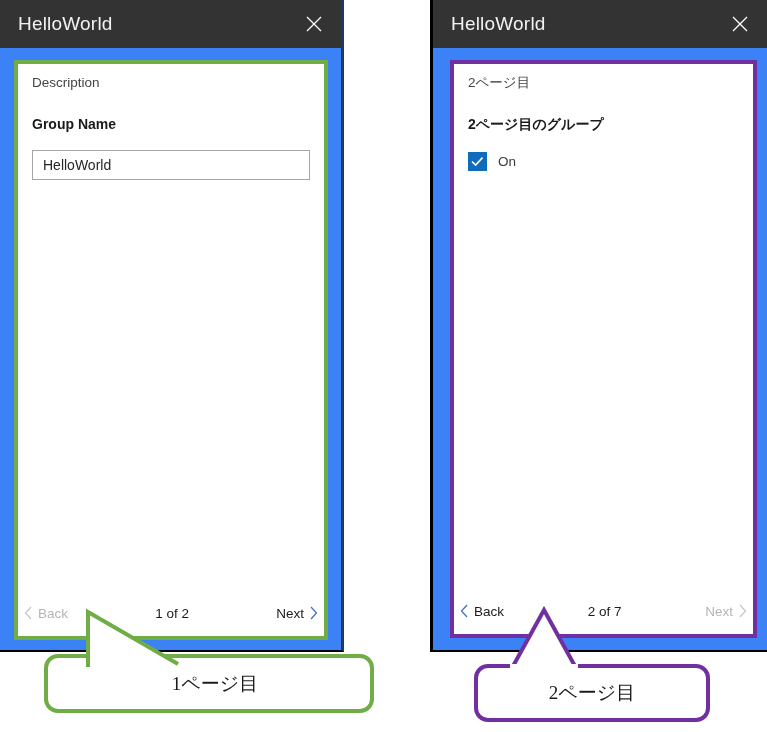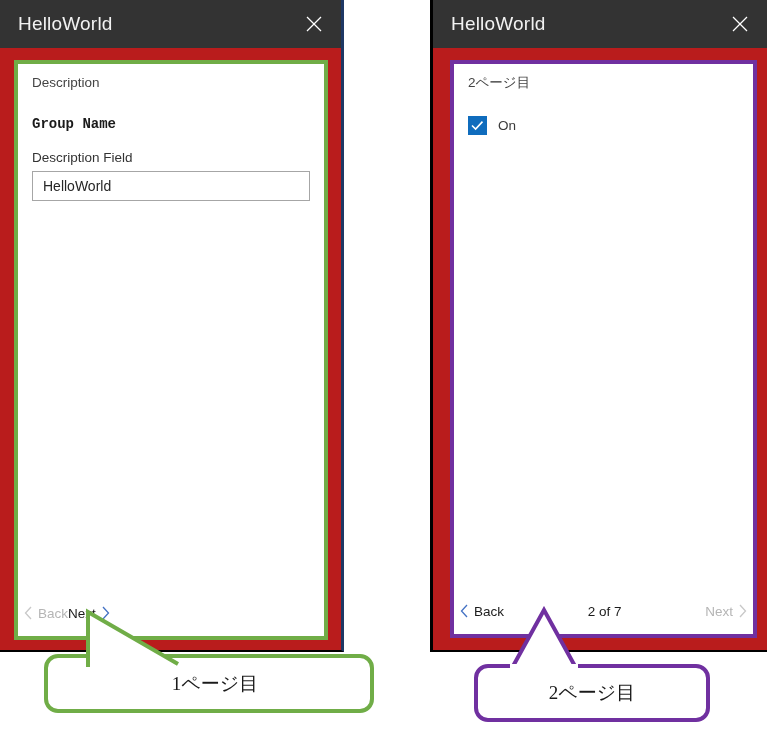--- a/index.html
+++ b/index.html
@@ -11,21 +11,21 @@
     width: 767px;
     height: 732px;
     position: relative;
     font-family: "Liberation Sans", sans-serif;
     overflow: hidden;
   }
 
   
   .window {
     position: absolute;
-    background: #b91c1c;
+    background: #3b82f6;
     box-sizing: border-box;
   }
   #window-left {
     left: 0px;
     top: 0px;
     width: 344px;
     height: 652px;
     border-right: 3px solid #1f3864;
     border-bottom: 2px solid #000000;
   }
@@ -100,21 +100,20 @@
     font-size: 13.5px;
     color: #444444;
     line-height: 18px;
     margin: 0 0 24px 0;
   }
   .group-header {
     font-size: 14px;
     font-weight: bold;
     color: #1a1a1a;
     margin: 0 0 18px 0;
-    font-family: Liberation Mono, monospace;
   }
   .field-label {
     font-size: 13.5px;
     color: #333333;
     margin: 0 0 6px 0;
   }
   .text-input {
     width: 100%;
     box-sizing: border-box;
     height: 30px;
@@ -237,32 +236,32 @@
     </span>
   </div>
 
   <div class="page-frame" id="page-frame-left">
     <div class="page-inner">
 
       <p class="page-caption">Description</p>
 
       <p class="group-header">Group Name</p>
 
-      <p class="field-label">Description Field</p>
 
       <input class="text-input" type="text" value="HelloWorld" style="">
     </div>
 
     <div class="page-nav">
       <span class="nav-btn disabled">
         <svg class="nav-chevron" width="9" height="14" viewBox="0 0 9 14" aria-hidden="true">
           <polyline points="7,1 1.5,7 7,13" fill="none" stroke="#c8c8c8" stroke-width="1.3"></polyline>
         </svg>
         <span>Back</span>
       </span>
+      <span class="nav-counter">1 of 2</span>
       <span class="nav-btn enabled">
         <span>Next</span>
         <svg class="nav-chevron" width="9" height="14" viewBox="0 0 9 14" aria-hidden="true">
           <polyline points="2,1 7.5,7 2,13" fill="none" stroke="#4472c4" stroke-width="1.3"></polyline>
         </svg>
       </span>
     </div>
   </div>
 </div>
 
@@ -276,20 +275,21 @@
         <line x1="17" y1="3" x2="3" y2="17" stroke="#ffffff" stroke-width="1.3"></line>
       </svg>
     </span>
   </div>
 
   <div class="page-frame" id="page-frame-right">
     <div class="page-inner">
 
       <p class="page-caption">2ページ目</p>
 
+      <p class="group-header">2ページ目のグループ</p>
 
       <div class="check-row">
         <span class="checkbox">
           <svg width="13" height="11" viewBox="0 0 13 11" aria-hidden="true">
             <polyline points="1,5.5 4.6,9 11.5,1.6" fill="none" stroke="#ffffff" stroke-width="1.6"></polyline>
           </svg>
         </span>
         <span class="check-label">On</span>
       </div>
     </div>

